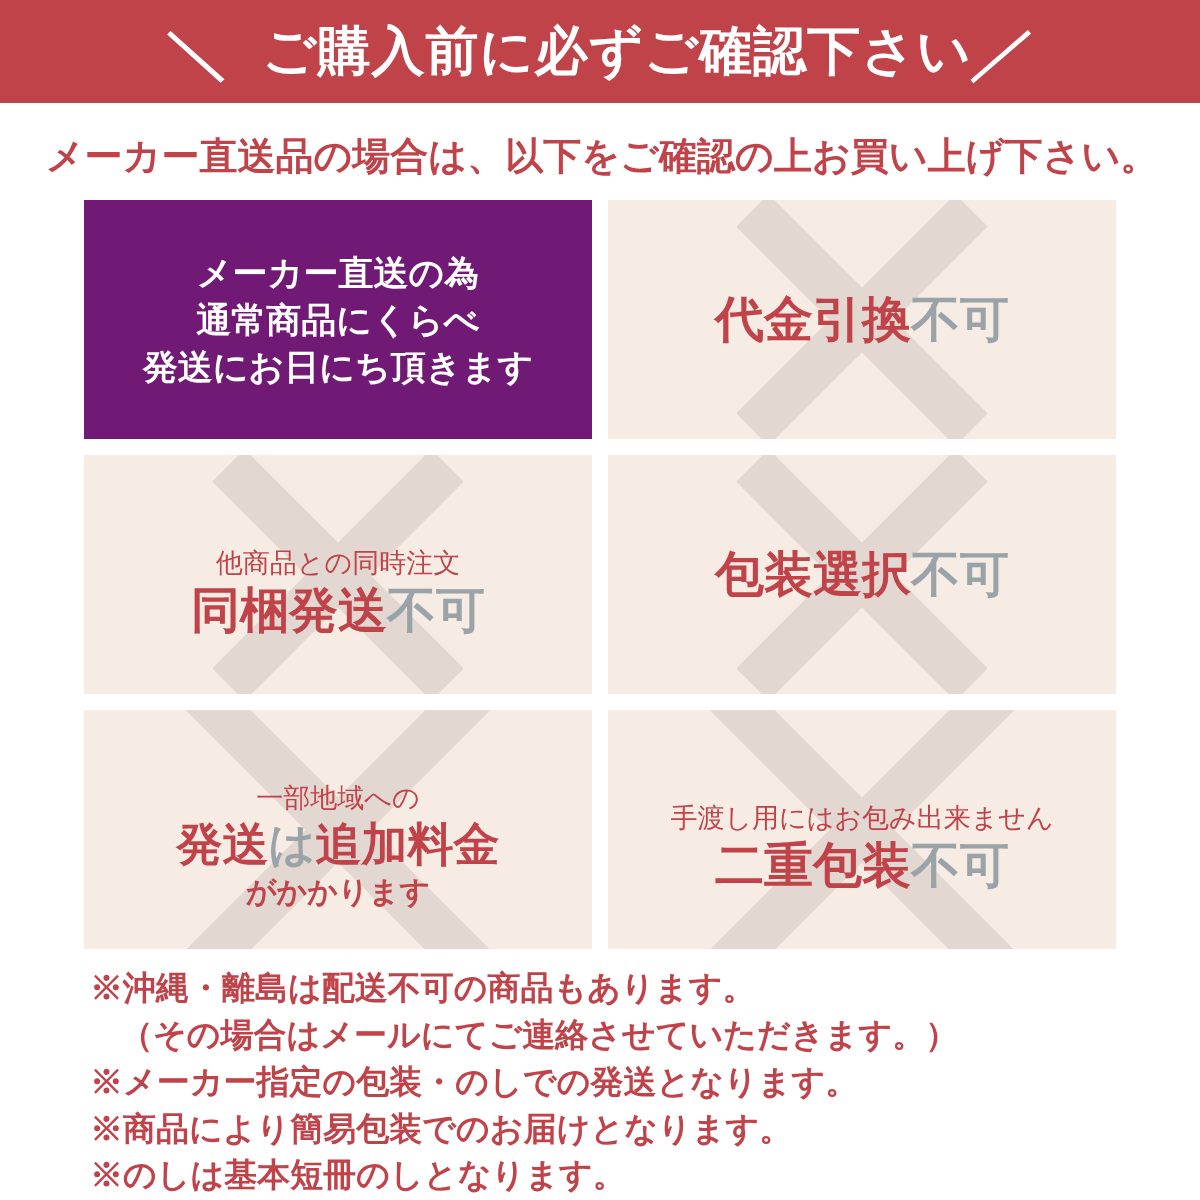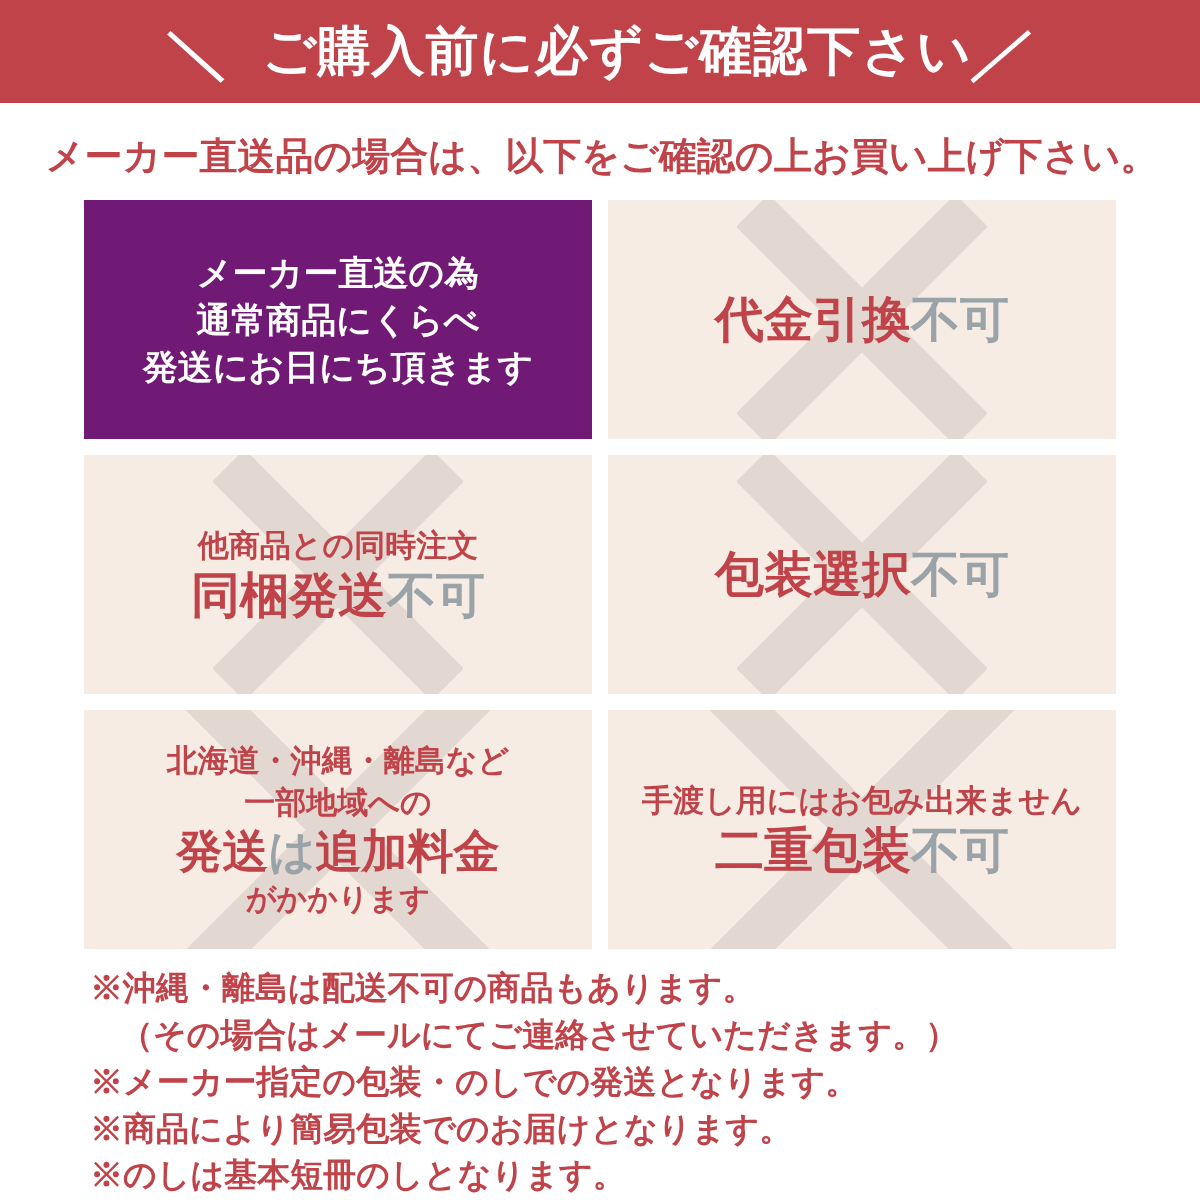--- a/index.html
+++ b/index.html
@@ -108,24 +108,25 @@
     line-height: 1.35;
   }
 
   .line-white {
     color: #ffffff;
     font-size: 35px;
     font-weight: bold;
     white-space: nowrap;
   }
   .line-small {
-    font-size: 31px;
-    font-weight: bold;
-    color: #c0434a;
-    white-space: nowrap;
+    font-size: 27px;
+    font-weight: normal;
+    color: #c0434a;
+    white-space: nowrap;
+    margin-top: 34px;
   }
   .line-big {
     font-size: 49px;
     font-weight: bold;
     color: #c0434a;
     white-space: nowrap;
     line-height: 1.15;
   }
   .muted {
     color: #9aa3a8;
@@ -219,21 +220,20 @@
       </div>
     </div>
   </div>
 
   <div class="cell">
     <div class="xmark wide">
         <span class="a"></span>
         <span class="b"></span>
       </div>
     <div class="cell-content">
-      <div class="line-small">北海道・沖縄・離島など</div>
       <div class="line-small">一部地域への</div>
       <div class="line-big-kome">
         <span>発送</span><span class="muted">は</span><span>追加料金</span>
       </div>
       <div class="line-mid">がかかります</div>
     </div>
   </div>
 
   <div class="cell">
     <div class="xmark wide">

